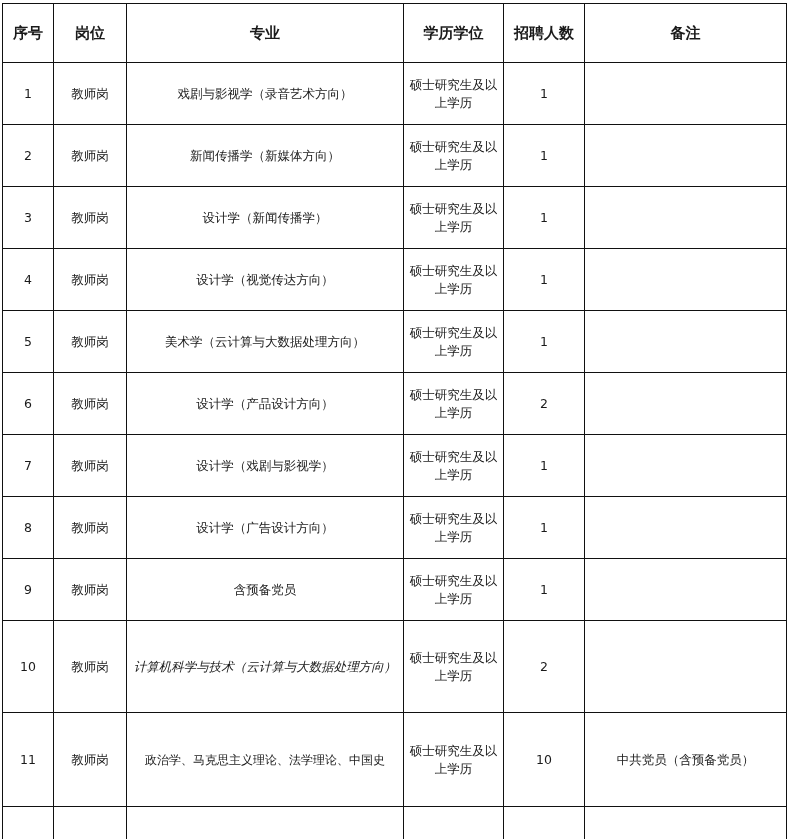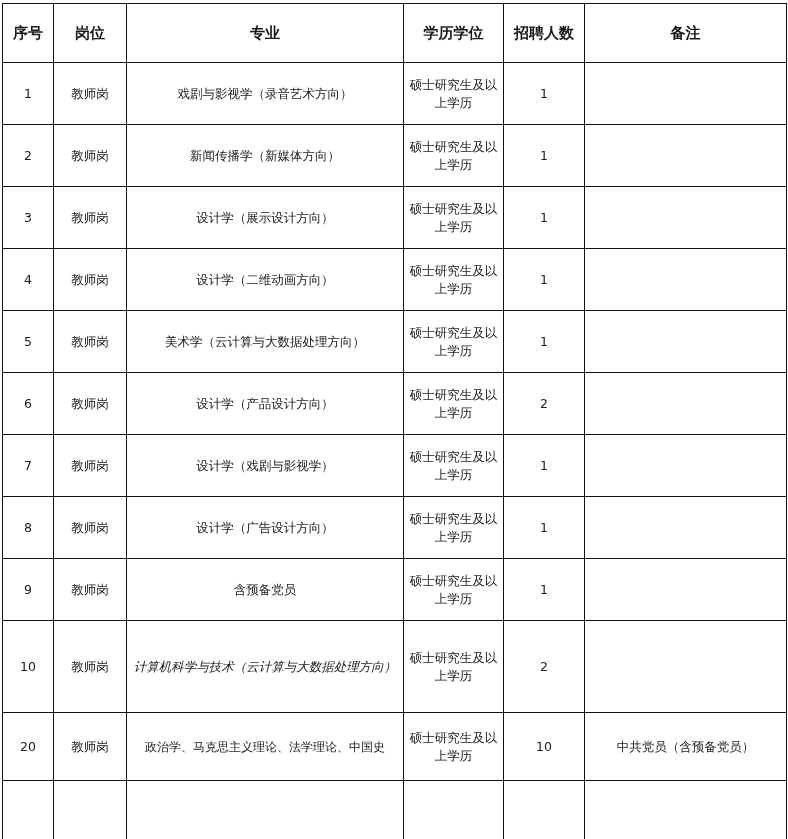--- a/index.html
+++ b/index.html
@@ -62,29 +62,29 @@
       <td class="num">2</td>
       <td>教师岗</td>
       <td>新闻传播学（新媒体方向）</td>
       <td class="edu">硕士研究生及以上学历</td>
       <td class="num">1</td>
       <td></td>
     </tr>
     <tr class="row">
       <td class="num">3</td>
       <td>教师岗</td>
-      <td>设计学（展示设计方向）</td>
+      <td>设计学（新闻传播学）</td>
       <td class="edu">硕士研究生及以上学历</td>
       <td class="num">1</td>
       <td></td>
     </tr>
     <tr class="row">
       <td class="num">4</td>
       <td>教师岗</td>
-      <td>设计学（二维动画方向）</td>
+      <td>设计学（视觉传达方向）</td>
       <td class="edu">硕士研究生及以上学历</td>
       <td class="num">1</td>
       <td></td>
     </tr>
     <tr class="row">
       <td class="num">5</td>
       <td>教师岗</td>
       <td>美术学（云计算与大数据处理方向）</td>
       <td class="edu">硕士研究生及以上学历</td>
       <td class="num">1</td>
@@ -124,23 +124,23 @@
     </tr>
     <tr class="row tall">
       <td class="num">10</td>
       <td>教师岗</td>
       <td class="major wrap">计算机科学与技术（云计算与大数据处理方向）</td>
       <td class="edu">硕士研究生及以上学历</td>
       <td class="num">2</td>
       <td></td>
     </tr>
     <tr class="row">
-      <td class="num">20</td>
+      <td class="num">11</td>
       <td>教师岗</td>
-      <td style="font-size:12px;padding:3px 2px;">政治学、马克思主义理论、法学理论、中国史</td>
+      <td style="font-size:12px;padding:16px 2px;">政治学、马克思主义理论、法学理论、中国史</td>
       <td class="edu">硕士研究生及以上学历</td>
       <td class="num">10</td>
       <td>中共党员（含预备党员）</td>
     </tr>
     <tr class="row cut">
       <td></td>
       <td></td>
       <td></td>
       <td></td>
       <td></td>

